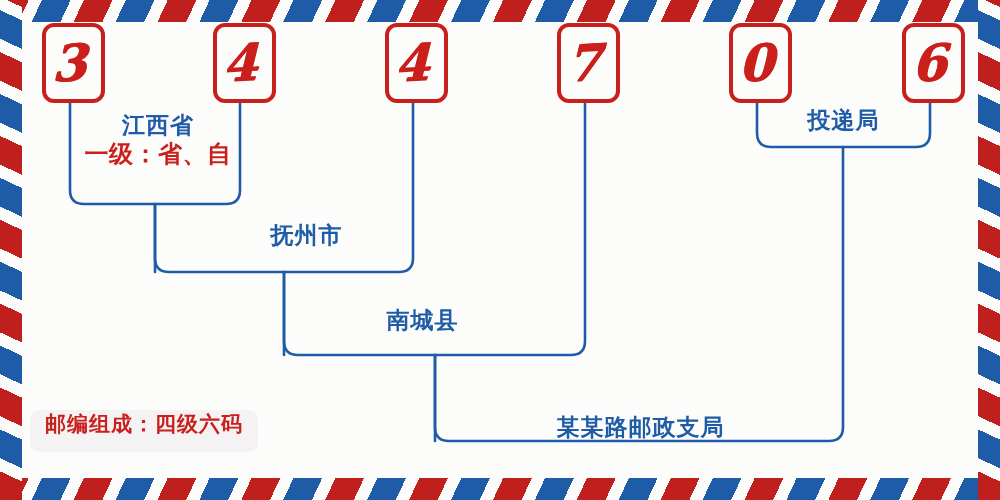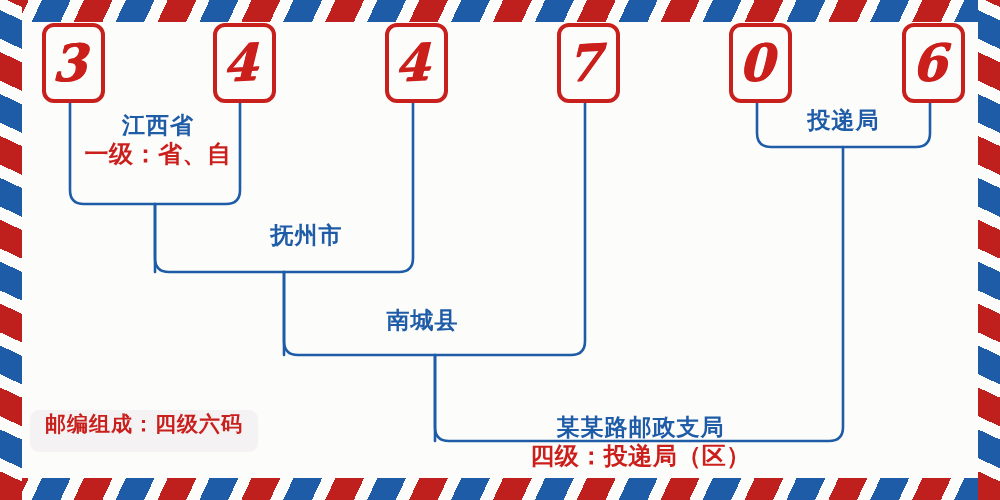--- a/index.html
+++ b/index.html
@@ -137,21 +137,20 @@
   <div class="label-group" style="left:158px;top:222px;width:297px;">
     <div class="lbl-title">抚州市</div>
   </div>
 
   <div class="label-group" style="left:286px;top:307px;width:273px;">
     <div class="lbl-title">南城县</div>
   </div>
 
   <div class="label-group" style="left:438px;top:390px;width:405px;margin-top:24px;">
     <div class="lbl-title">某某路邮政支局</div>
-    <div class="lbl-sub nowrap">四级：投递局（区）</div>
   </div>
 
   <div id="legend">
     <span class="legend-text">邮编组成：四级六码</span>
   </div>
 
   <div class="border-strip bt"></div>
   <div class="border-strip bb"></div>
   <div class="border-strip bl"></div>
   <div class="border-strip br"></div>

